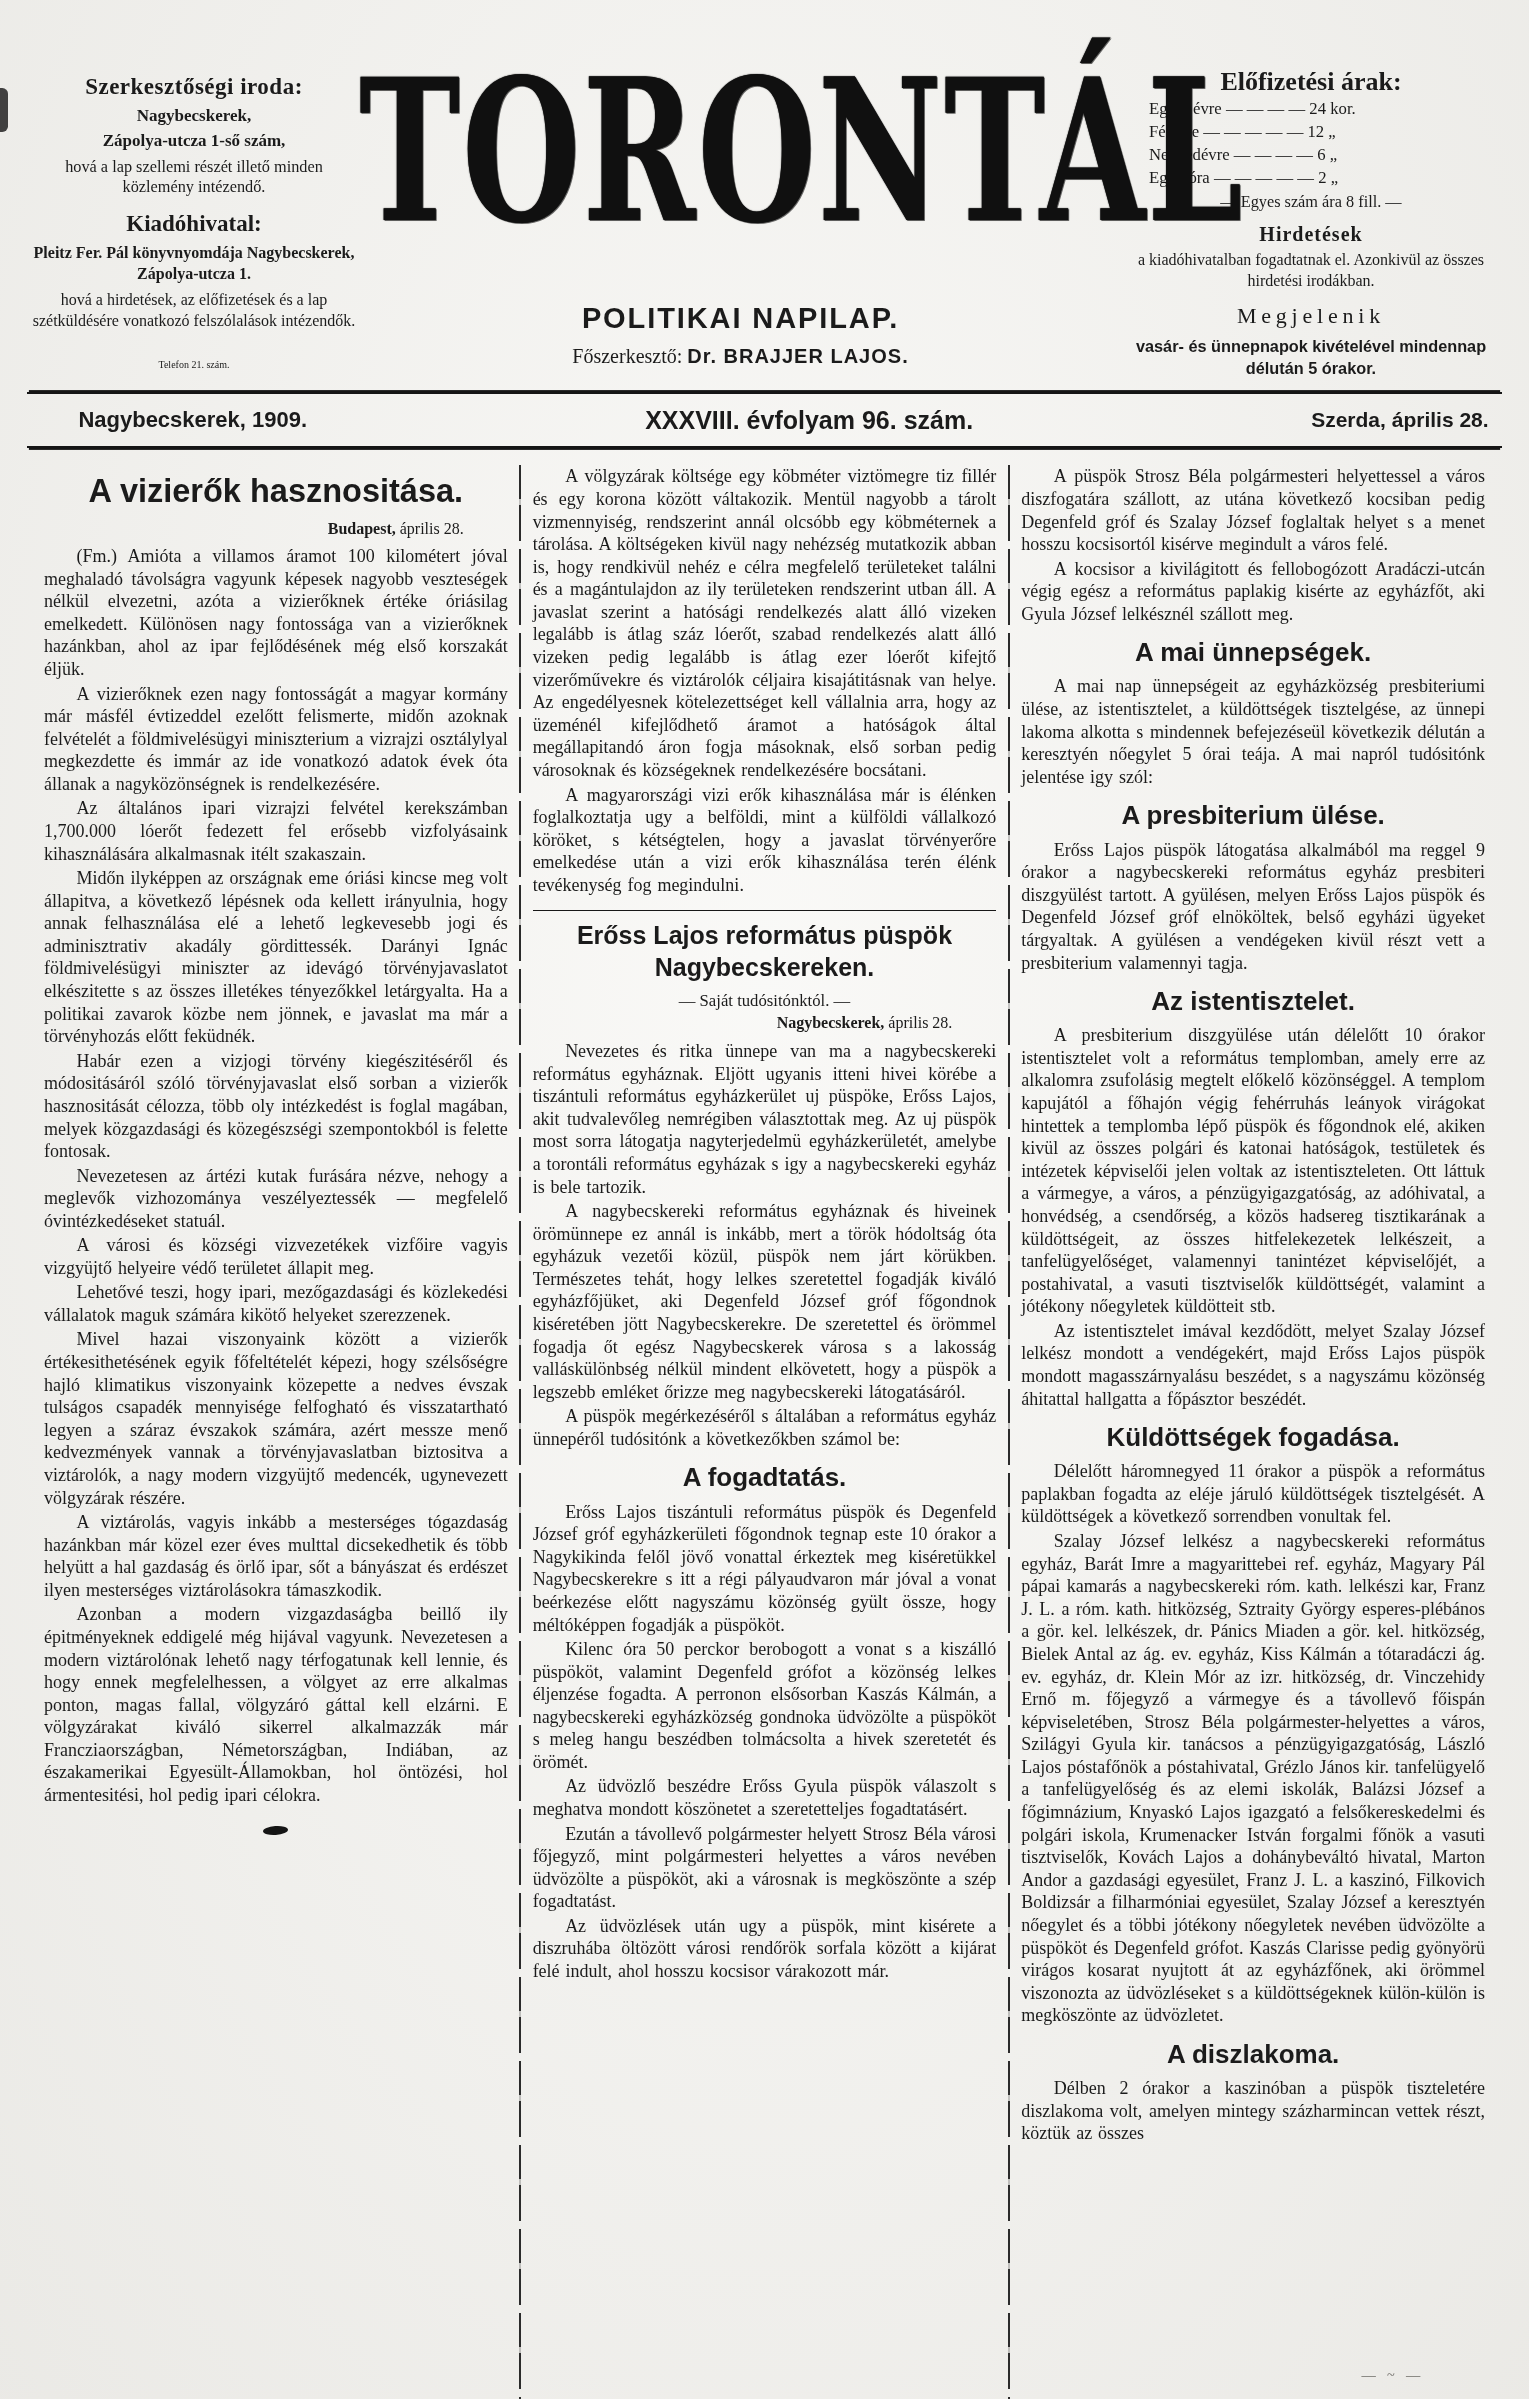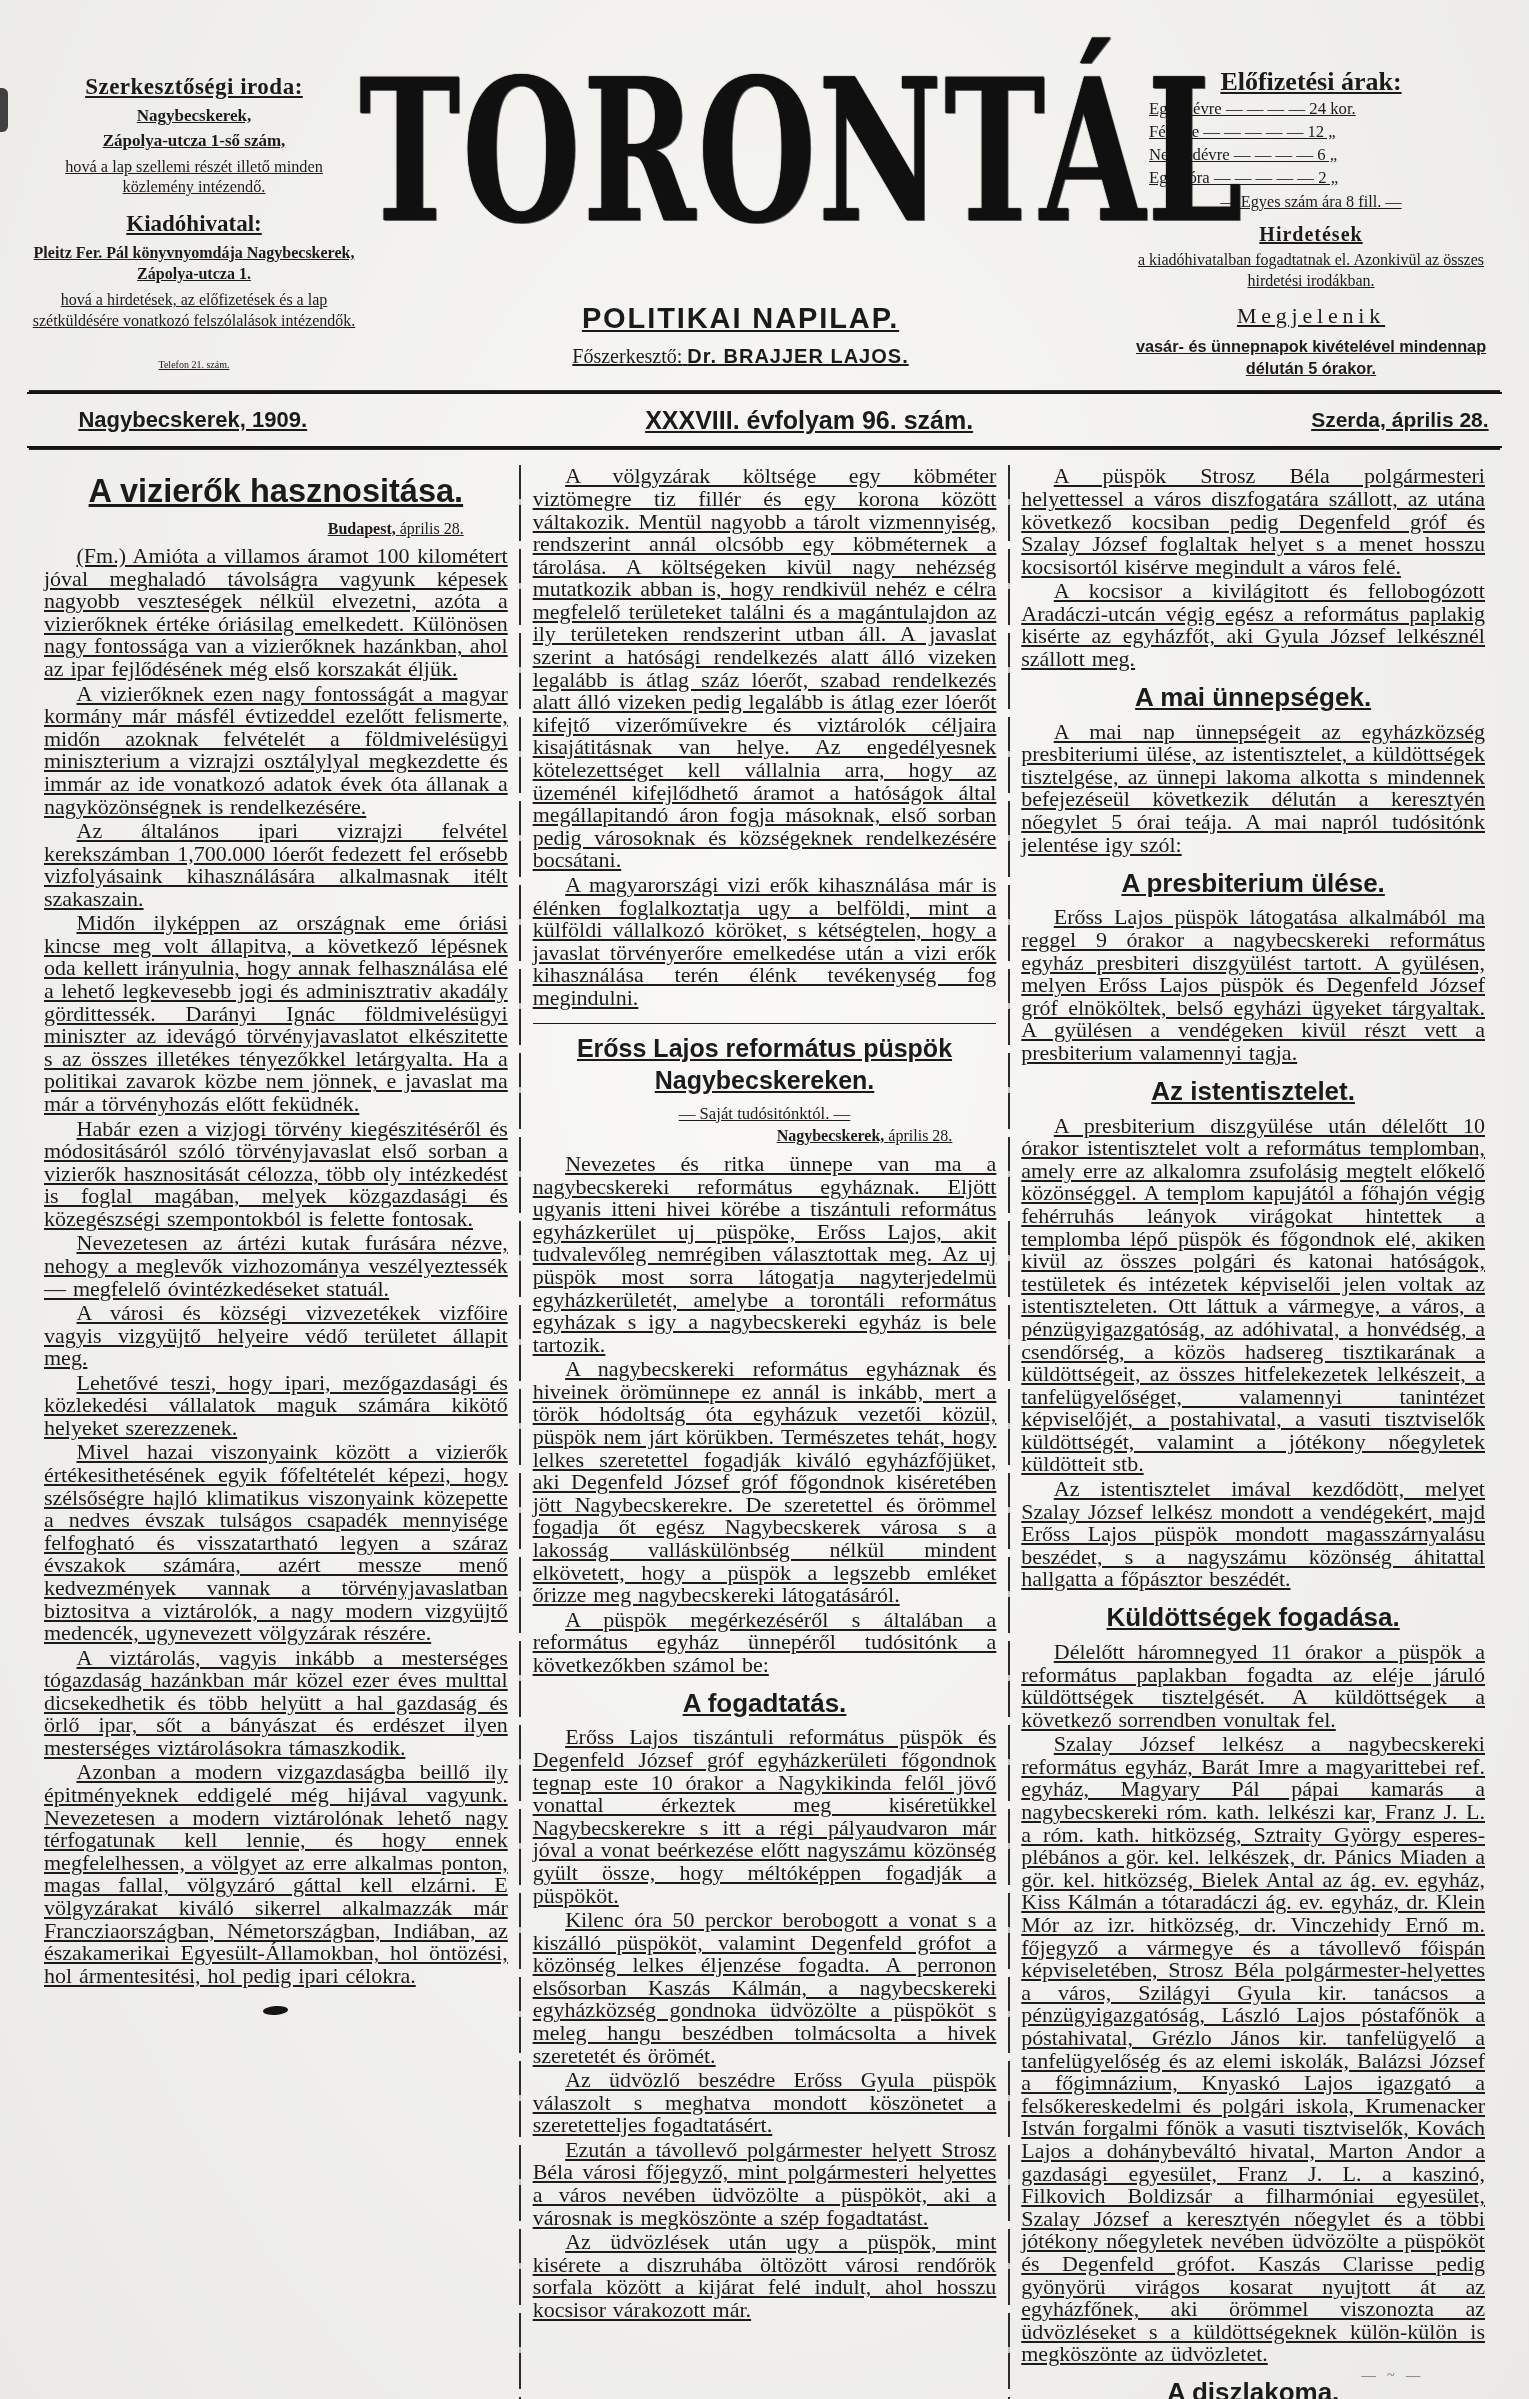--- a/index.html
+++ b/index.html
@@ -5,21 +5,20 @@
   html,body{margin:0;padding:0;background:#dddcd7;}
   .page{
     position:relative;
     width:1529px;height:2399px;
     margin:0 auto;
     background:#f4f3ef;
     background-image:radial-gradient(ellipse at 50% 40%, rgba(255,255,255,.5), rgba(0,0,0,.04));
     color:#1b1b1b;
     font-family:"Liberation Serif","DejaVu Serif",serif;
     overflow:hidden;
-    text-decoration:underline;
   }
   
   .header{display:flex;align-items:flex-start;padding:55px 29px 0 29px;}
   .office-block{width:330px;text-align:center;flex:none;padding-top:19px;}
   .office-h{font-size:23px;font-weight:bold;letter-spacing:0.5px;}
   .office-line-b{font-size:17px;font-weight:bold;margin-top:5.7px;}
   .office-line{font-size:16.3px;margin-top:5.7px;line-height:1.25;}
   .office-h2{font-size:23px;font-weight:bold;margin-top:13.4px;}
   .office-small{font-size:16px;margin-top:5.7px;line-height:1.3;}
   .office-tel{font-size:10px;margin-top:27px;}
@@ -62,21 +61,21 @@
   .col{flex:1;min-width:0;padding:0 11.5px;}
   .colrule{
     width:1.9px;flex:none;
     background-image:repeating-linear-gradient(to bottom,
       #2b2b2b 0 34px, rgba(43,43,43,.25) 34px 40px,
       #2b2b2b 40px 76px, rgba(43,43,43,0) 76px 84px);
   }
   .art-title{font-family:"Liberation Sans",sans-serif;font-weight:bold;font-size:32.5px;text-align:center;margin:7.6px 0 9.6px 0;}
   .dateline{font-size:16px;text-align:right;padding-right:44px;margin-bottom:7.6px;}
   .dateline .dl-place{font-weight:bold;}
-  .para{font-size:22px;line-height:22.6px;text-align:justify;text-indent:32.5px;margin:0 0 1.9px 0;word-spacing:1.4px;}
+  .para{font-size:18px;line-height:22.6px;text-align:justify;text-indent:32.5px;margin:0 0 1.9px 0;word-spacing:1.4px;}
   .art2-rule{border-top:1.9px solid #181818;margin:13.4px 0 9.6px 0;}
   .art2-title{font-family:"Liberation Sans",sans-serif;font-weight:bold;font-size:25px;text-align:center;line-height:1.25;margin:1.9px 0 7.6px 0;}
   .byline{font-size:16.7px;text-align:center;margin-bottom:3.8px;}
   .subhead{font-family:"Liberation Sans",sans-serif;font-weight:bold;font-size:26px;text-align:center;margin:11.5px 0 7.6px 0;}
   .ornament{width:25px;height:8.6px;background:#151515;border-radius:50%;margin:19px auto 0 auto;transform:rotate(-4deg);}
   .corner-smudge{position:absolute;left:0;top:88px;width:7.6px;height:44px;background:#222;border-radius:0 5.7px 5.7px 0;opacity:.85;}
   .bottom-marks{position:absolute;right:105px;bottom:15.3px;font-size:14.3px;color:#6d6b66;letter-spacing:3.8px;}
 </style>
 </head>
 <body>

